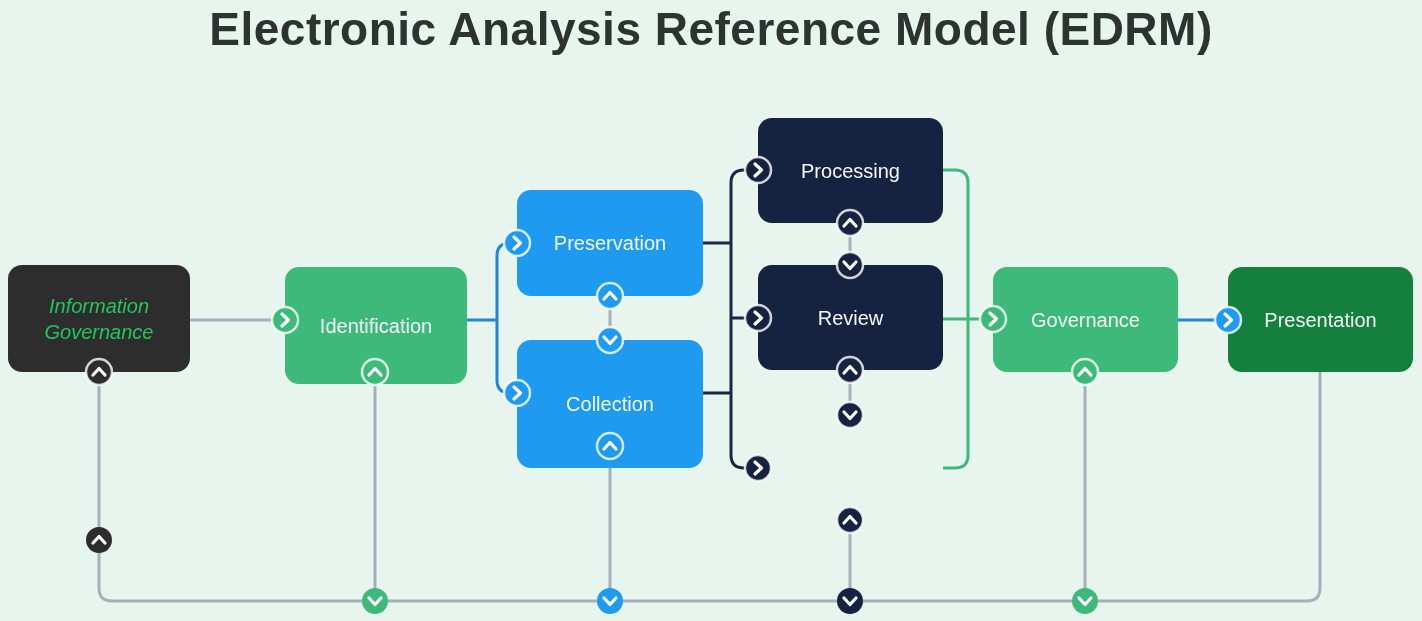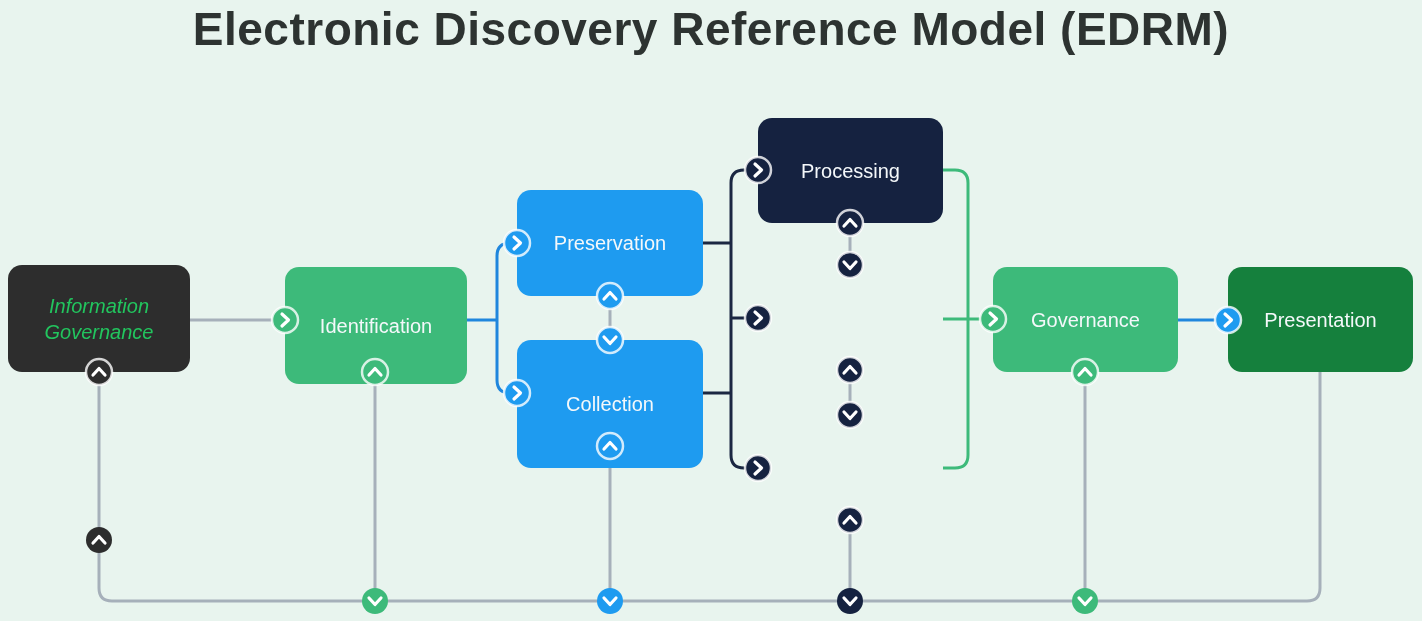--- a/index.html
+++ b/index.html
@@ -39,21 +39,21 @@
     font-size: 20px;
     line-height: 1.3;
     padding: 0 10px;
     box-sizing: border-box;
   }
 </style>
 </head>
 <body>
 
 <div class="stage" id="stage" style="background: rgb(232, 244, 238);">
-  <h1 class="title" style="color: rgb(45, 51, 49);">Electronic Discovery Reference Model (EDRM)</h1>
+  <h1 class="title" style="color: rgb(45, 51, 49);">Electronic Analysis Reference Model (EDRM)</h1>
   <svg id="line-layer" class="layer" viewBox="0 0 1422 621" xmlns="http://www.w3.org/2000/svg">
       <path d="M190 320 H285" fill="none" stroke="#a6b0ba" stroke-width="3"></path>
       <path d="M610 296 V340" fill="none" stroke="#a6b0ba" stroke-width="3"></path>
       <path d="M850 223 V265" fill="none" stroke="#a6b0ba" stroke-width="3"></path>
       <path d="M850 370 V415" fill="none" stroke="#a6b0ba" stroke-width="3"></path>
       <path d="M99 372 V588 Q99 601 112 601 H1307 Q1320 601 1320 588 V372" fill="none" stroke="#a6b0ba" stroke-width="3"></path>
       <path d="M375 372 V601" fill="none" stroke="#a6b0ba" stroke-width="3"></path>
       <path d="M610 446 V601" fill="none" stroke="#a6b0ba" stroke-width="3"></path>
       <path d="M850 520 V601" fill="none" stroke="#a6b0ba" stroke-width="3"></path>
       <path d="M1085 372 V601" fill="none" stroke="#a6b0ba" stroke-width="3"></path>
@@ -75,20 +75,23 @@
         <span style="color: rgb(244, 248, 250);">Identification</span>
       </div>
       <div class="node" style="left: 517px; top: 190px; width: 186px; height: 106px; background: rgb(30, 155, 240);">
         <span style="color: rgb(244, 248, 250);">Preservation</span>
       </div>
       <div class="node" style="left: 517px; top: 340px; width: 186px; height: 128px; background: rgb(30, 155, 240);">
         <span style="color: rgb(244, 248, 250);">Collection</span>
       </div>
       <div class="node" style="left: 758px; top: 118px; width: 185px; height: 105px; background: rgb(21, 34, 64);">
         <span style="color: rgb(244, 248, 250);">Processing</span>
+      </div>
+      <div class="node" style="left: 758px; top: 265px; width: 185px; height: 105px; background: rgb(21, 34, 64);">
+        <span style="color: rgb(244, 248, 250);">Review</span>
       </div>
       <div class="node" style="left: 993px; top: 267px; width: 185px; height: 105px; background: rgb(61, 186, 122);">
         <span style="color: rgb(244, 248, 250);">Governance</span>
       </div>
       <div class="node" style="left: 1228px; top: 267px; width: 185px; height: 105px; background: #15803d;">
         <span style="color: rgb(244, 248, 250);">Presentation</span>
       </div>
     </div>
   <svg id="marker-layer" class="layer" viewBox="0 0 1422 621" xmlns="http://www.w3.org/2000/svg">
       <g transform="translate(99,372)">

